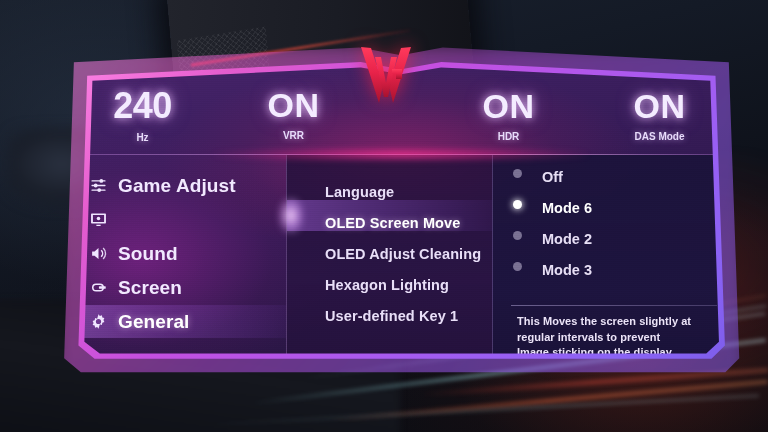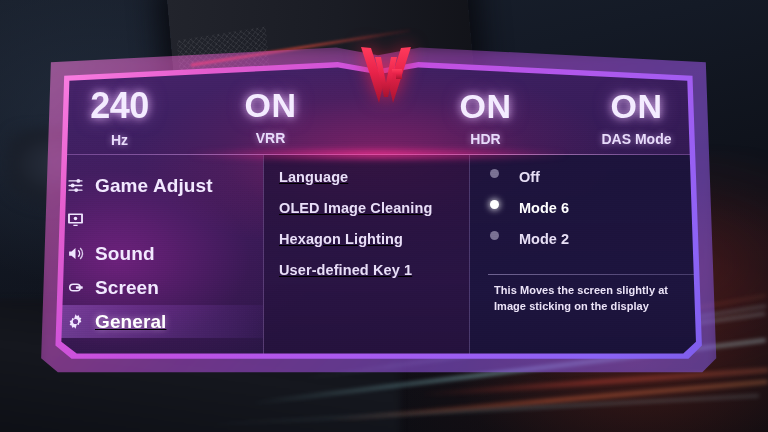--- a/index.html
+++ b/index.html
@@ -67,21 +67,21 @@
 
   
   .lg-logo {
     position: absolute; left: 358px; top: 45px; width: 56px; height: 62px;
     z-index: 6;
     filter: drop-shadow(0 0 9px rgba(235,35,70,0.75));
   }
 
   
   .osd {
-    position: absolute; left: 44px; top: 58px; width: 668px; height: 325px;
+    position: absolute; left: 67px; top: 58px; width: 668px; height: 325px;
     z-index: 5;
   }
   .osd-fill {
     position: absolute; inset: 0;
     background:
       radial-gradient(ellipse 300px 120px at 50% 31%, rgba(235,40,120,0.40) 0%, rgba(170,30,95,0.13) 52%, rgba(0,0,0,0) 80%),
       radial-gradient(ellipse 240px 160px at 11% 62%, rgba(175,40,170,0.45) 0%, rgba(110,25,110,0.14) 55%, rgba(0,0,0,0) 82%),
       linear-gradient(168deg, #49246b 0%, #3d1f60 22%, #341a54 48%, #2a1646 72%, #221240 100%);
   }
   
@@ -116,21 +116,21 @@
   .hdr-cell.c2 { padding-top: 30px; }
   .hdr-cell.c3 { padding-top: 31px; }
   .hdr-cell.c4 { padding-top: 31px; }
   .hdr-val {
     font-size: 34px; font-weight: 700; letter-spacing: 0.5px;
     color: #f4ecff; line-height: 1;
     text-shadow: 0 0 9px rgba(240,200,255,0.85), 0 0 18px rgba(220,150,255,0.5);
   }
   .hdr-val.num { font-size: 36px; letter-spacing: -0.5px; }
   .hdr-lbl {
-    margin-top: 8px; font-size: 14px; font-weight: 600; color: #e8dcfb;
+    margin-top: 8px; font-size: 10px; font-weight: 600; color: #e8dcfb;
     text-shadow: 0 0 6px rgba(230,190,255,0.6);
   }
   .hdr-spacer { width: 64px; }
 
   
   .hdr-divider {
     position: absolute; left: 2%; top: 96px; width: 96%; height: 1px;
     background: linear-gradient(90deg, rgba(200,140,230,0.35) 0%, rgba(215,160,240,0.55) 30%, rgba(230,180,245,0.6) 70%, rgba(195,135,230,0.3) 100%);
     z-index: 4;
   }
@@ -165,33 +165,32 @@
   
   .side-item {
     position: relative; display: flex; align-items: center; gap: 11px;
     height: 33px; padding-left: 22px; margin-bottom: 1px;
   }
   .side-item .ico { width: 18px; height: 18px; display: flex; align-items: center; justify-content: center; flex: 0 0 18px; }
   .side-item .ico svg { width: 17px; height: 17px; fill: #f0e6ff; }
   .side-item .txt { font-size: 19px; font-weight: 600; color: #f2e9ff; letter-spacing: 0.1px; }
   .side-item.active {
     background: linear-gradient(90deg, rgba(160,95,205,0.55) 0%, rgba(130,70,180,0.38) 45%, rgba(100,50,150,0.12) 100%);
-    text-decoration: underline;
   }
   .side-item.active::before {
     content:""; position:absolute; left:-16px; top:-3px; width:30px; height:39px;
     background: radial-gradient(ellipse at 50% 50%, rgba(255,215,255,0.95) 0%, rgba(235,170,255,0.5) 40%, rgba(210,140,255,0) 75%);
     filter: blur(3px);
   }
   .side-item.active .txt { color: #ffffff; text-shadow: 0 0 6px rgba(255,225,255,0.5); }
 
   
   .mid-item {
-    position: relative; display: flex; align-items: flex-start;
-    height: 31px; padding-left: 15px; text-decoration: underline;
+    position: relative; display: flex; align-items: flex-end;
+    height: 31px; padding-left: 38px;
   }
   .mid-item .txt { font-size: 14.5px; font-weight: 600; color: #e9dff8; letter-spacing: 0.1px; }
   .mid-item.active {
     background: linear-gradient(90deg, rgba(118,70,165,0.75) 0%, rgba(98,55,145,0.55) 50%, rgba(72,38,115,0.2) 100%);
   }
   .mid-item.active::before {
     content:""; position:absolute; left:-9px; top:-3px; width:26px; height:37px;
     background: radial-gradient(ellipse at 50% 50%, rgba(248,212,255,0.95) 0%, rgba(225,165,255,0.5) 42%, rgba(200,130,250,0) 78%);
     filter: blur(3px);
   }
@@ -333,22 +332,25 @@
             </span>
             <span class="txt">General</span>
           </div>
 
         </div>
 
         <div class="col-mid">
           <div class="mid-item">
             <span class="txt">Language</span>
           </div>
+          <div class="mid-item active">
+            <span class="txt">OLED Screen Move</span>
+          </div>
           <div class="mid-item">
-            <span class="txt">OLED Image Cleaning</span>
+            <span class="txt">OLED Adjust Cleaning</span>
           </div>
           <div class="mid-item">
             <span class="txt">Hexagon Lighting</span>
           </div>
           <div class="mid-item">
             <span class="txt">User-defined Key 1</span>
           </div>
         </div>
 
         <div class="col-right">
@@ -357,24 +359,29 @@
             <span class="txt">Off</span>
           </div>
           <div class="radio-row sel">
             <span class="radio-dot sel"></span>
             <span class="txt">Mode 6</span>
           </div>
           <div class="radio-row">
             <span class="radio-dot"></span>
             <span class="txt">Mode 2</span>
           </div>
+          <div class="radio-row">
+            <span class="radio-dot"></span>
+            <span class="txt">Mode 3</span>
+          </div>
 
           <div class="desc-sep"></div>
           <div class="desc">
             <div>This Moves the screen slightly at</div>
+            <div>regular intervals to prevent</div>
             <div>Image sticking on the display</div>
           </div>
         </div>
 
       </div>
 
       <div class="osd-texture"></div>
     </div>
   </div>
 

